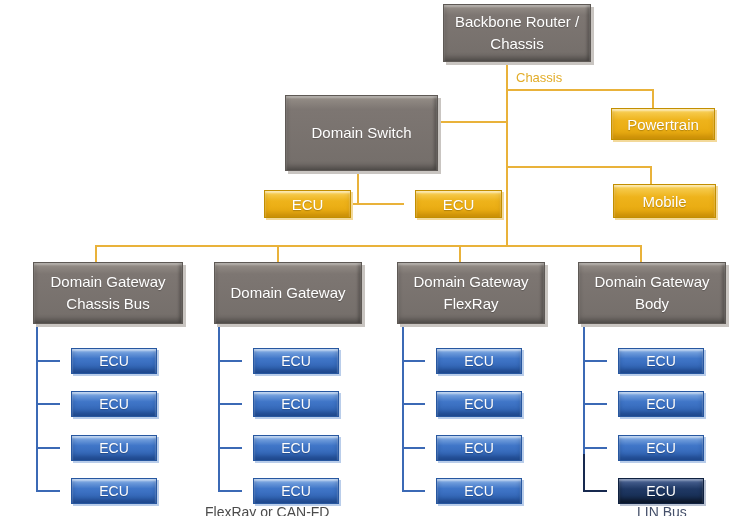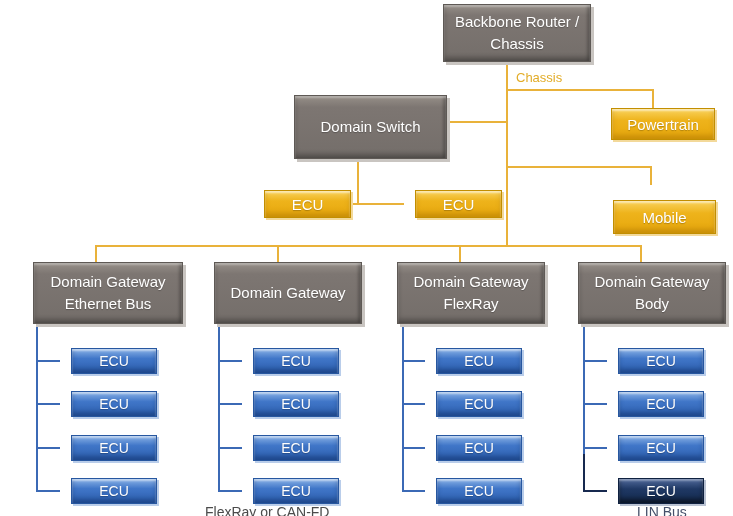--- a/index.html
+++ b/index.html
@@ -105,42 +105,42 @@
 <div class="line-blue" style="left:583px;top:360px;width:24px;height:2px;"></div>
 <div class="line-blue" style="left:583px;top:403px;width:24px;height:2px;"></div>
 <div class="line-blue" style="left:583px;top:447px;width:24px;height:2px;"></div>
 <div class="line-dark" style="left:583px;top:490px;width:24px;height:2px;"></div>
 
 <div class="node node-gray" style="left:432px;top:4px;width:148px;height:58px;">
   <span>Backbone Router /</span>
   <span>Chassis</span>
 </div>
 
-<div class="node node-gray" style="left:283px;top:95px;width:153px;height:64px;">
+<div class="node node-gray" style="left:274px;top:95px;width:153px;height:76px;">
   <span>Domain Switch</span>
 </div>
 
 <div class="node node-gold" style="left:600px;top:108px;width:104px;height:32px;">
   <span>Powertrain</span>
 </div>
 
-<div class="node node-gold" style="left:602px;top:200px;width:103px;height:34px;">
+<div class="node node-gold" style="left:602px;top:184px;width:103px;height:34px;">
   <span>Mobile</span>
 </div>
 
 <div class="node node-gold" style="left:253px;top:190px;width:87px;height:28px;">
   <span>ECU</span>
 </div>
 <div class="node node-gold" style="left:404px;top:190px;width:87px;height:28px;">
   <span>ECU</span>
 </div>
 
 <div class="node node-gray" style="left:22px;top:262px;width:150px;height:62px;">
   <span>Domain Gateway</span>
-  <span>Ethernet Bus</span>
+  <span>Chassis Bus</span>
 </div>
 <div class="node node-gray" style="left:203px;top:262px;width:148px;height:62px;">
   <span>Domain Gateway</span>
 </div>
 <div class="node node-gray" style="left:386px;top:262px;width:148px;height:62px;">
   <span>Domain Gateway</span>
   <span>FlexRay</span>
 </div>
 <div class="node node-gray" style="left:567px;top:262px;width:148px;height:62px;">
   <span>Domain Gateway</span>

